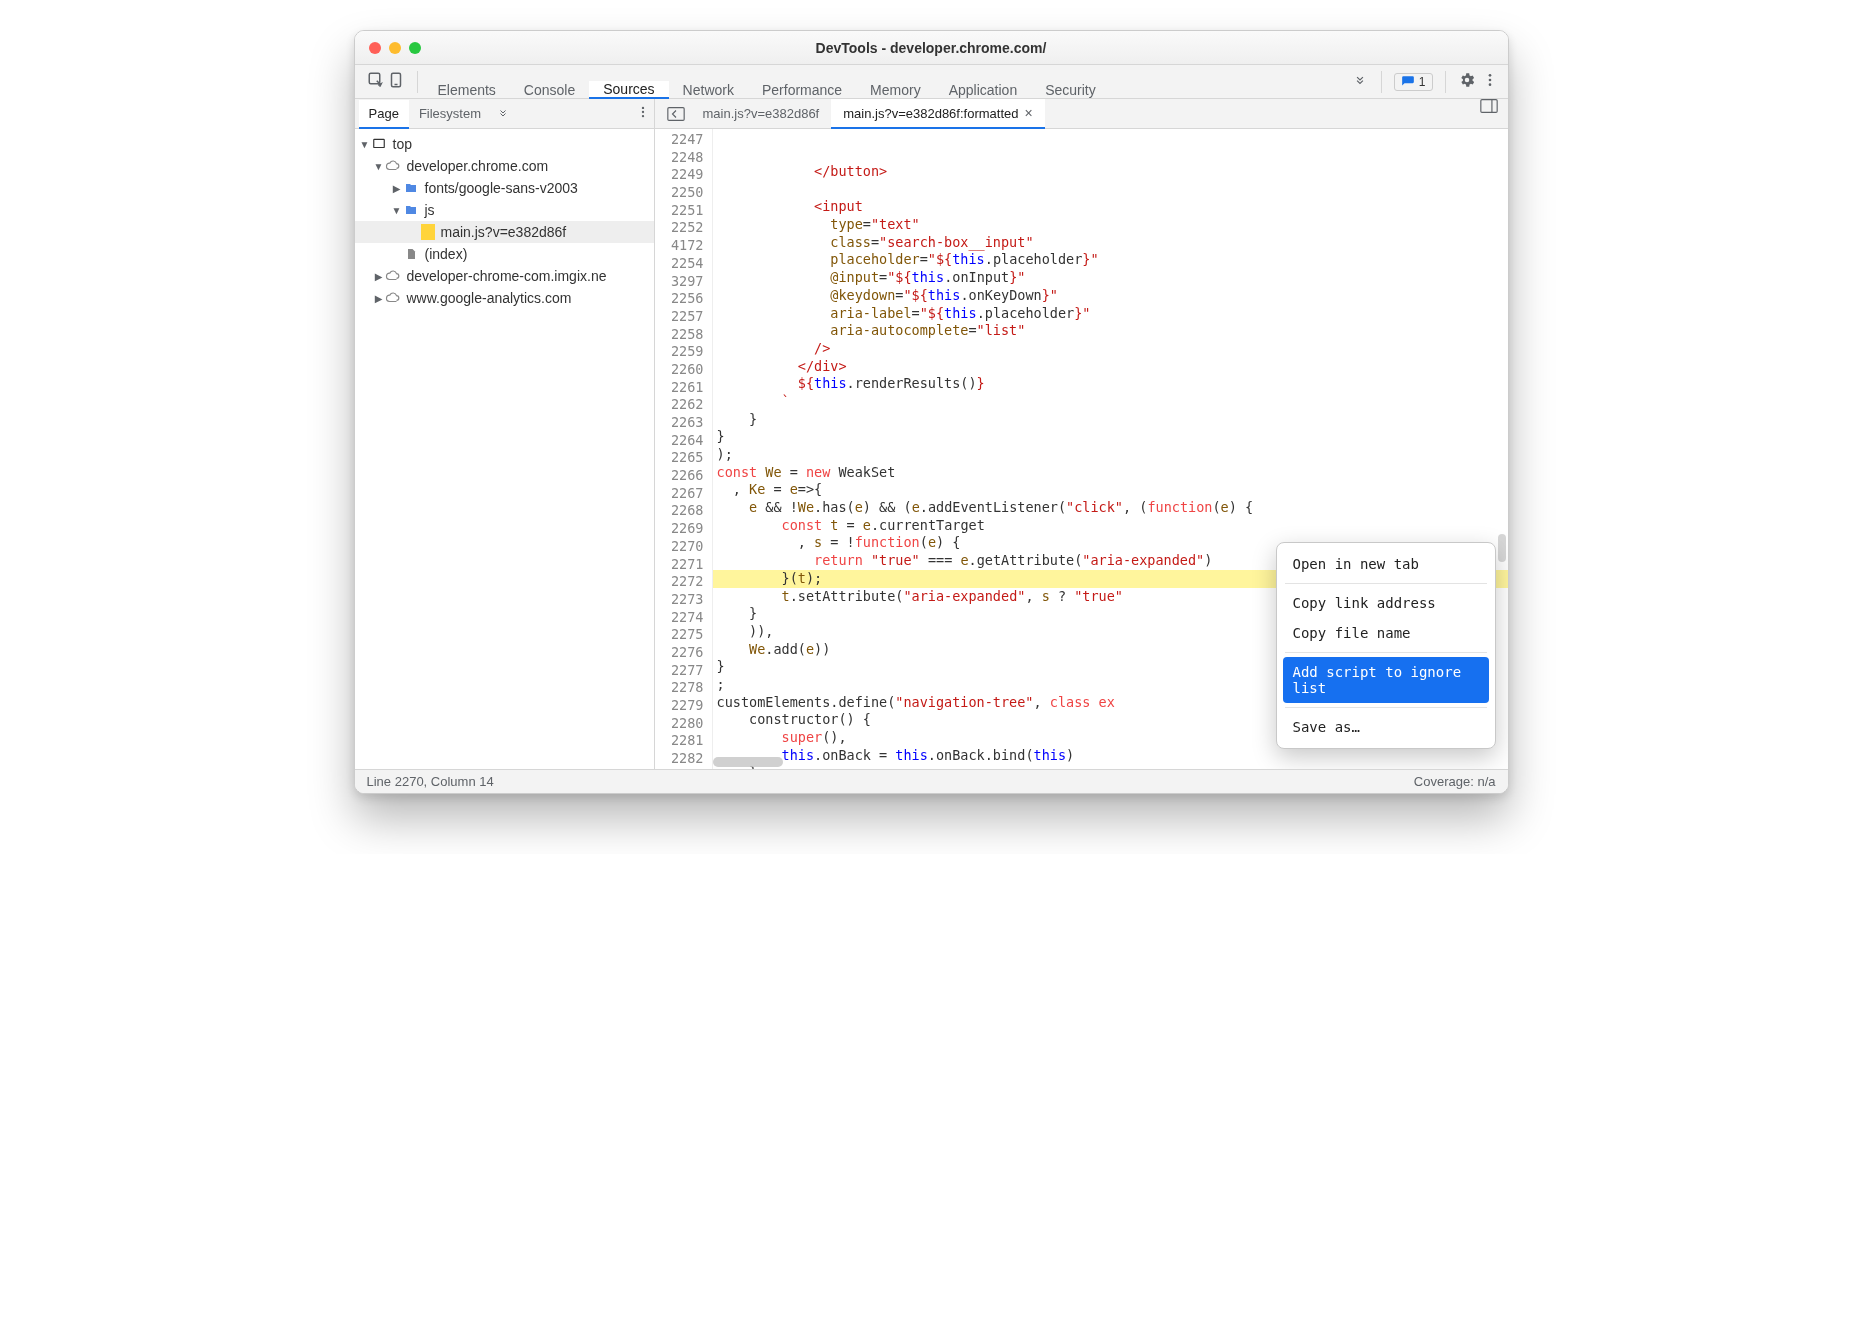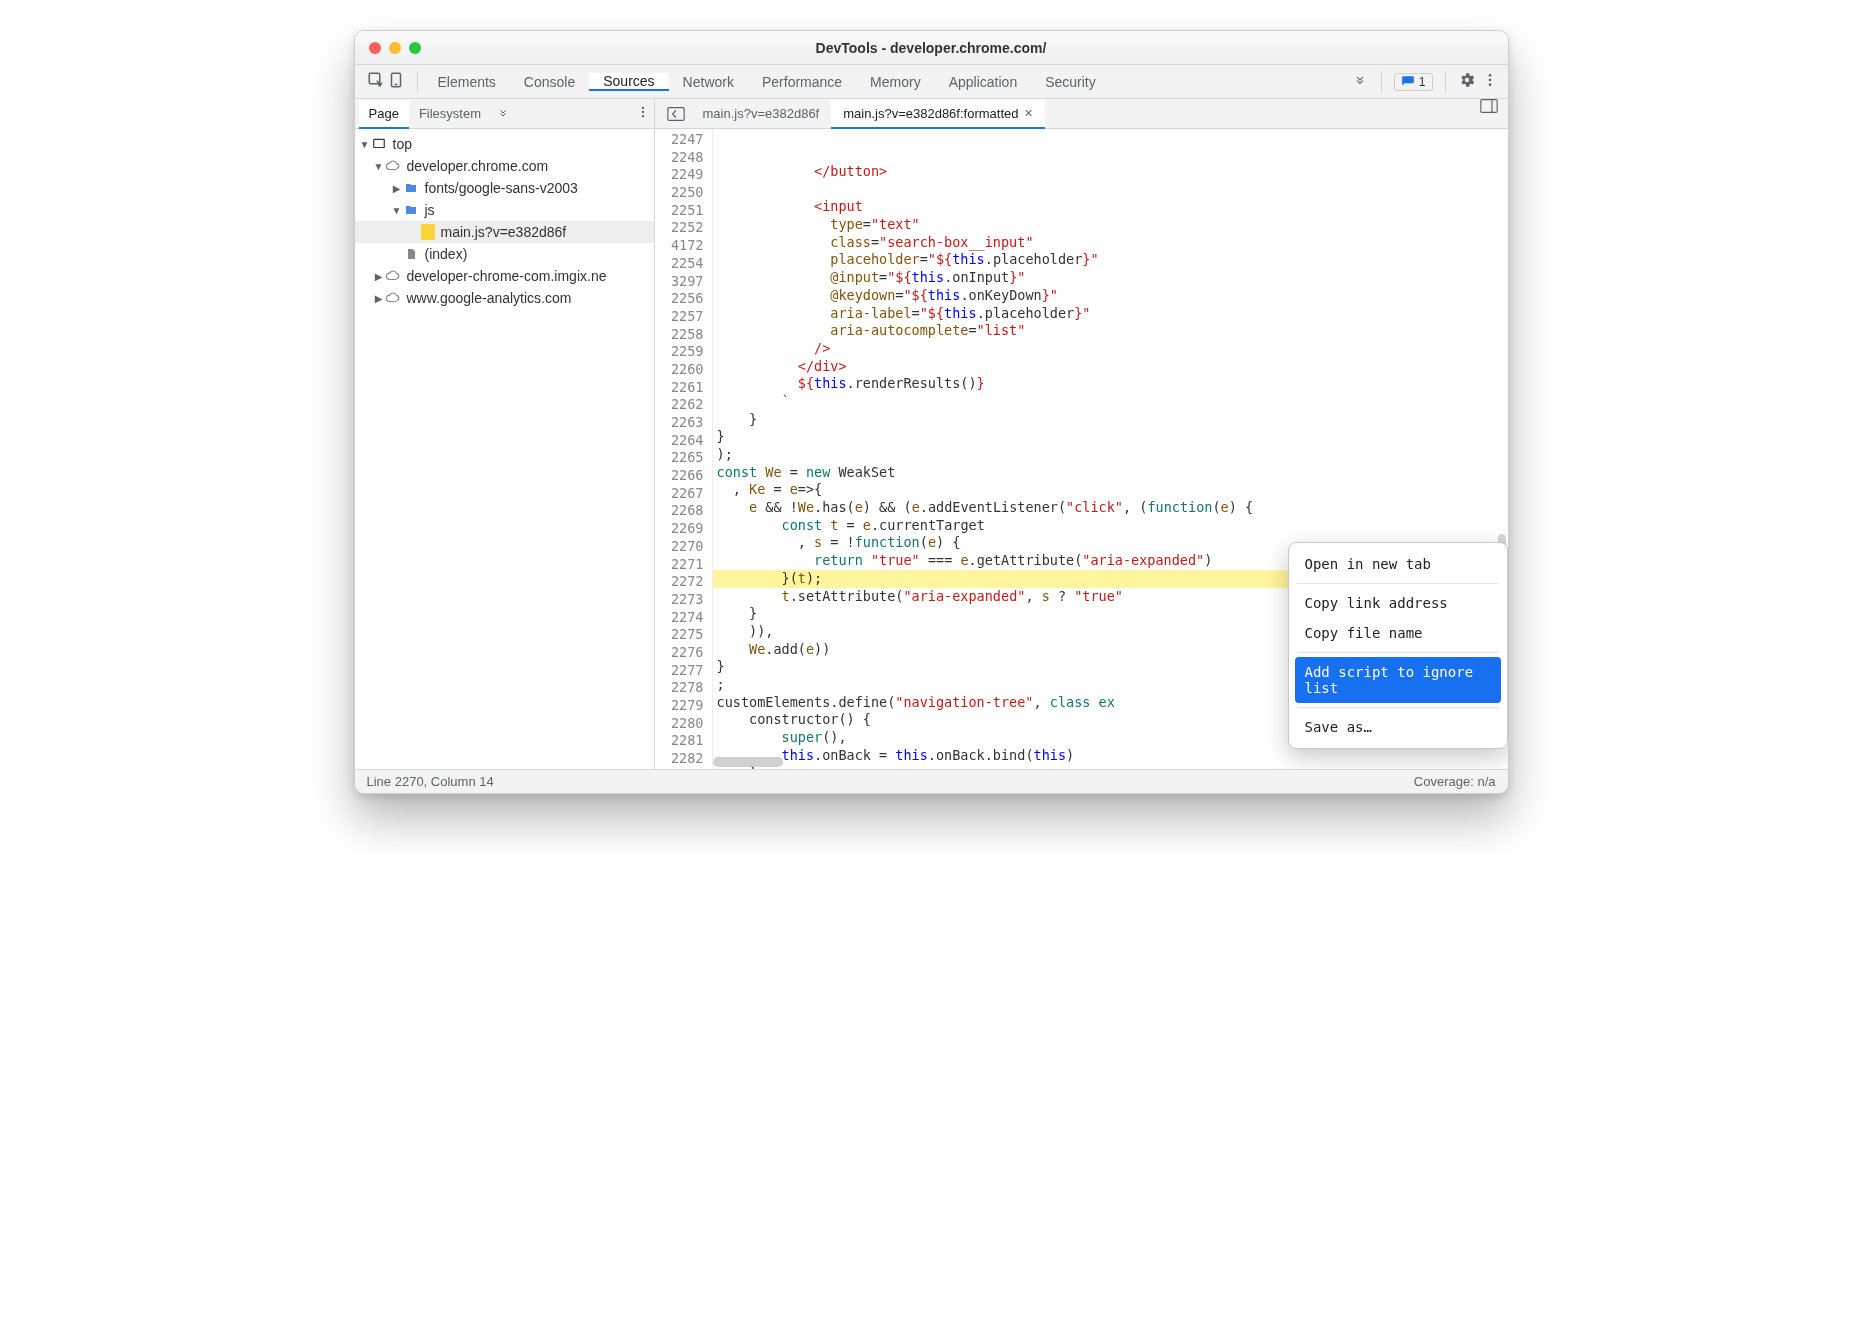--- a/index.html
+++ b/index.html
@@ -8,21 +8,21 @@
   .window { width:1155px; margin:0 auto; background:#fff; border:1px solid #ccc; border-radius:10px; box-shadow:0 25px 45px rgba(0,0,0,.28),0 4px 10px rgba(0,0,0,.12); overflow:hidden; }
   .titlebar { display:flex; align-items:center; height:34px; background:linear-gradient(#fafafa,#efefef); border-bottom:1px solid #d6d6d6; position:relative; }
   .traffic { display:flex; gap:8px; padding-left:14px; }
   .dot { width:12px; height:12px; border-radius:50%; }
   .dot.red{background:#ff5f57}.dot.yellow{background:#febc2e}.dot.green{background:#28c840}
   .titletext { position:absolute; left:0; right:0; text-align:center; font-weight:600; font-size:14px; color:#333; pointer-events:none; }
   .toolbar { height:34px; display:flex; align-items:center; border-bottom:1px solid #d6d6d6; background:#f3f3f3; padding:0 6px; }
   .tb-icons { display:flex; align-items:center; gap:2px; padding:0 6px; }
   .tb-icons svg {color:#5f6368}
   .vsep{width:1px;height:22px;background:#d6d6d6;margin:0 6px}
-  .main-tabs{display:flex;align-items:center;height:100%;flex:1}
+  .main-tabs{display:flex;align-items:flex-end;height:100%;flex:1}
   .main-tab{padding:0 14px;display:flex;align-items:center;color:#5f6368;cursor:pointer;font-size:14px;}
   .main-tab.active{color:#222;border-bottom:2px solid #1a73e8;margin-bottom:-1px;background:#fff}
   .overflow-chevron{color:#5f6368;padding:0 8px}
   .tb-right{margin-left:auto;display:flex;align-items:center;gap:6px;padding-right:4px}
   .msg-badge{display:flex;align-items:center;gap:4px;border:1px solid #ccc;border-radius:3px;padding:1px 6px;font-size:12px;color:#333}
   .msg-badge svg{color:#1a73e8}
   .gear,.kebab{color:#5f6368}
   .body{display:flex;height:670px}
   .sidebar{width:300px;border-right:1px solid #d6d6d6;display:flex;flex-direction:column;background:#fff}
   .side-tabs{display:flex;align-items:center;height:30px;border-bottom:1px solid #d6d6d6;background:#f3f3f3;padding:0 4px}
@@ -46,22 +46,22 @@
   .file-tab{display:flex;align-items:center;padding:0 12px;color:#5f6368;font-size:13px;cursor:pointer;gap:6px}
   .file-tab.active{color:#222;border-bottom:2px solid #1a73e8;margin-bottom:-1px;background:#fff}
   .file-tab .x{color:#5f6368;font-size:14px}
   .collapse{margin-left:auto;padding:0 10px;color:#5f6368}
   .editor{flex:1;display:flex;overflow:hidden;font-family:Menlo,Consolas,monospace;font-size:13.5px;position:relative;background:#fff}
   .gutter{width:58px;text-align:right;padding:2px 8px 2px 0;background:#fff;color:#888;user-select:none;border-right:1px solid #eee}
   .code{flex:1;padding:2px 0;white-space:pre;overflow-x:hidden;position:relative}
   .ln{height:17.7px;line-height:17.7px}
   .code .ln{padding-left:4px}
   .hl{background:#fff59c}
-  .k{color:#0f766e}.s{color:#c41a16}.p{color:#815608}.h{color:#c41a16}.a{color:#815608}.b{color:#0000ff}
-  .contextmenu{position:absolute;right:0;top:413px;width:220px;background:#fff;border:1px solid #c8c8c8;border-radius:8px;box-shadow:0 8px 24px rgba(0,0,0,.22);padding:6px;z-index:10}
+  .k{color:#ef4444}.s{color:#c41a16}.p{color:#815608}.h{color:#c41a16}.a{color:#815608}.b{color:#0000ff}
+  .contextmenu{position:absolute;right:12px;top:413px;width:220px;background:#fff;border:1px solid #c8c8c8;border-radius:8px;box-shadow:0 8px 24px rgba(0,0,0,.22);padding:6px;z-index:10}
   .cm-item{padding:7px 10px;border-radius:4px;font-size:14px;color:#222;cursor:pointer}
   .cm-item.blue{background:#1670f0;color:#fff}
   .cm-sep{border-top:1px solid #e3e3e3;margin:4px 2px}
   .statusbar{height:24px;border-top:1px solid #d6d6d6;background:#f3f3f3;display:flex;align-items:center;padding:0 12px;font-size:13px;color:#5f6368}
   .statusbar .right{margin-left:auto}
   .hscroll{position:absolute;bottom:2px;left:0;height:10px;width:70px;background:#c4c4c4;border-radius:5px;opacity:.8}
   .vscroll{position:absolute;right:2px;top:405px;width:8px;height:28px;background:#c4c4c4;border-radius:4px;opacity:.7}
 </style>
 </head>
 <body>

